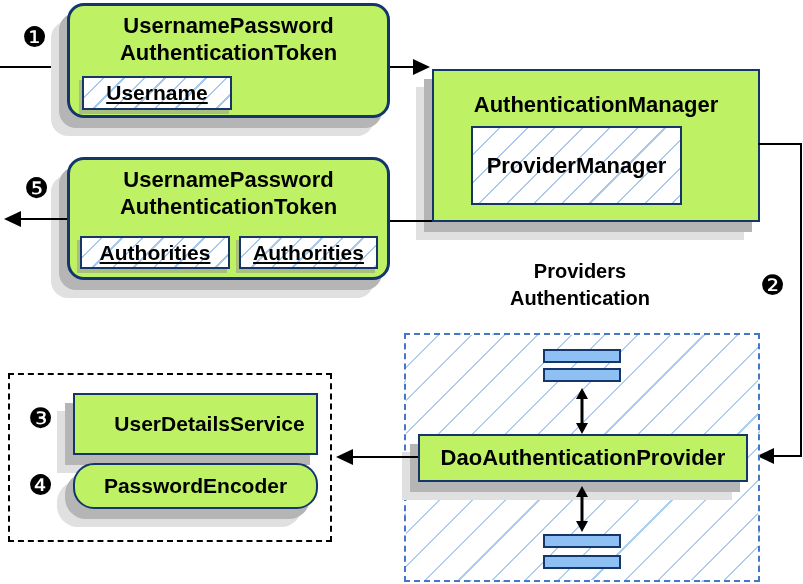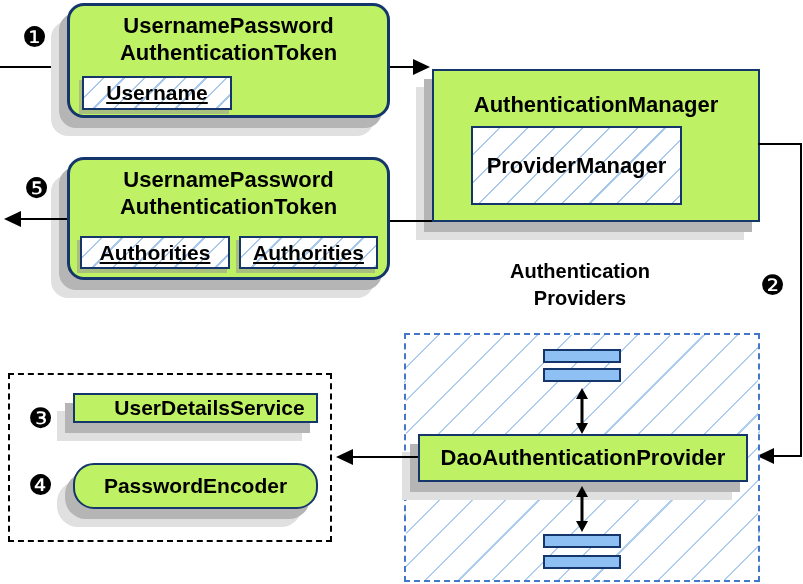--- a/index.html
+++ b/index.html
@@ -114,22 +114,22 @@
   <div class="head-left" style="left:4px; top:211px;"></div>
   <span class="marker" style="left:24px; top:174px;">❺</span>
 
   <div class="hline" style="left:758px; top:143px; width:44px;"></div>
   <div class="vline" style="left:800px; top:143px; height:314px;"></div>
   <div class="hline" style="left:772px; top:455px; width:30px;"></div>
   <div class="head-left" style="left:757px; top:448px;"></div>
   <span class="marker" style="left:760px; top:271px;">❷</span>
 
   <div class="group-title" style="left:430px; top:258px; width:300px;">
+    <div>Providers</div>
     <div>Authentication</div>
-    <div>Providers</div>
   </div>
 
   <div class="dashed-blue hatch-large" style="left:404px; top:333px; width:356px; height:249px;"></div>
 
   <div class="bar" style="left:543px; top:349px;"></div>
   <div class="bar" style="left:543px; top:368px;"></div>
 
   <svg class="darrow" style="left:573px; top:388px;" width="18" height="46" viewBox="0 0 18 46">
     <line x1="9" y1="9" x2="9" y2="37" stroke="#000" stroke-width="3"></line>
     <polygon points="9,0 3,11 15,11" fill="#000"></polygon>
@@ -146,18 +146,18 @@
 
   <div class="bar" style="left:543px; top:534px;"></div>
   <div class="bar" style="left:543px; top:555px;"></div>
 
   <div class="hline" style="left:352px; top:456px; width:66px;"></div>
   <div class="head-left" style="left:336px; top:449px;"></div>
 
   <div class="dashed-black" style="left:8px; top:373px; width:324px; height:169px;"></div>
 
   <span class="marker" style="left:28px; top:404px;">❸</span>
-  <div class="bluebox shadowed center-label" style="left:73px; top:393px; width:245px; height:30px; font-size:21px;padding-left:28px;">UserDetailsService</div>
+  <div class="bluebox shadowed center-label" style="left:73px; top:393px; width:245px; height:62px; font-size:21px;padding-left:28px;">UserDetailsService</div>
 
   <span class="marker" style="left:28px; top:471px;">❹</span>
   <div class="bluebox shadowed center-label" style="left:73px; top:463px; width:245px; height:46px; font-size:21px;border-radius:21px;">PasswordEncoder</div>
 
 </div>
 
 </body></html>

